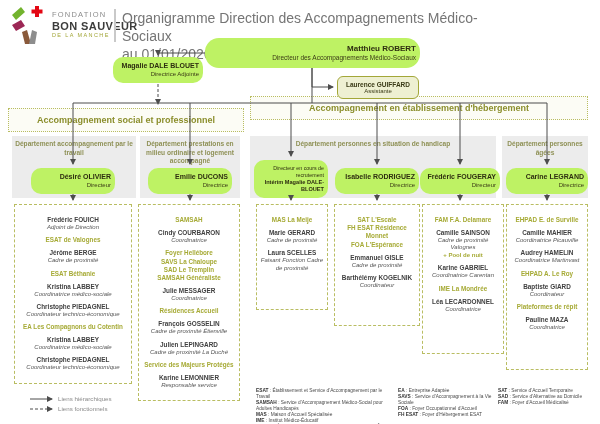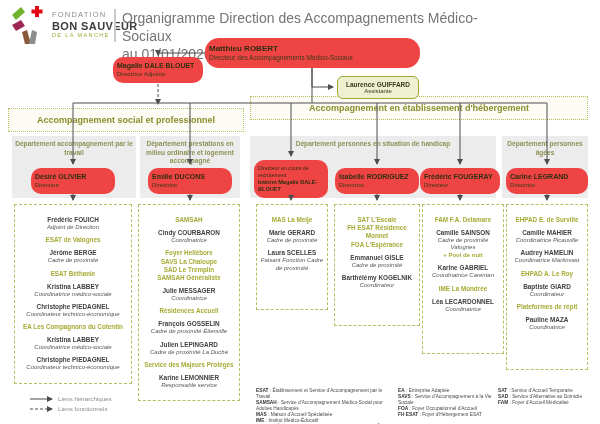--- a/index.html
+++ b/index.html
@@ -7,21 +7,21 @@
           font-family:"Liberation Sans",sans-serif;color:#3f3f3f;}
   .abs{position:absolute;}
   
   .logo-text{line-height:1;}
   .logo-l1{font-size:7.5px;letter-spacing:1.2px;color:#8d8d8d;}
   .logo-l2{font-size:11px;font-weight:bold;color:#3c3c3b;letter-spacing:.4px;margin-top:2px;}
   .logo-l3{font-size:5.5px;color:#a3a739;letter-spacing:1.4px;margin-top:1px;}
   .hdr-divider{width:2px;background:#c9c9c9;}
   .page-title{font-size:14px;color:#757575;line-height:1.3;}
   
-  .obox{background:#ef4444;border-radius:10px;text-align:left;display:flex;flex-direction:column;
+  .obox{background:#bef264;border-radius:10px;text-align:right;display:flex;flex-direction:column;
         justify-content:center;padding:2px 4px;box-sizing:border-box;z-index:2;}
   .obox .dir-name{font-size:7px;font-weight:bold;color:#2e2e10;line-height:1.25;}
   .obox .dir-role{font-size:6px;color:#3a3a16;line-height:1.2;}
   .obox.big{border-radius:14px;}
   .obox.big .dir-name{font-size:8px;}
   .obox.big .dir-role{font-size:6.5px;}
   .lbox{background:#eef0d2;border:1px solid #a3a739;border-radius:6px;text-align:center;
         display:flex;flex-direction:column;justify-content:center;box-sizing:border-box;z-index:2;}
   .lbox .dir-name{font-size:6.5px;font-weight:bold;color:#3a3a16;}
   .lbox .dir-role{font-size:6px;color:#3a3a16;}

